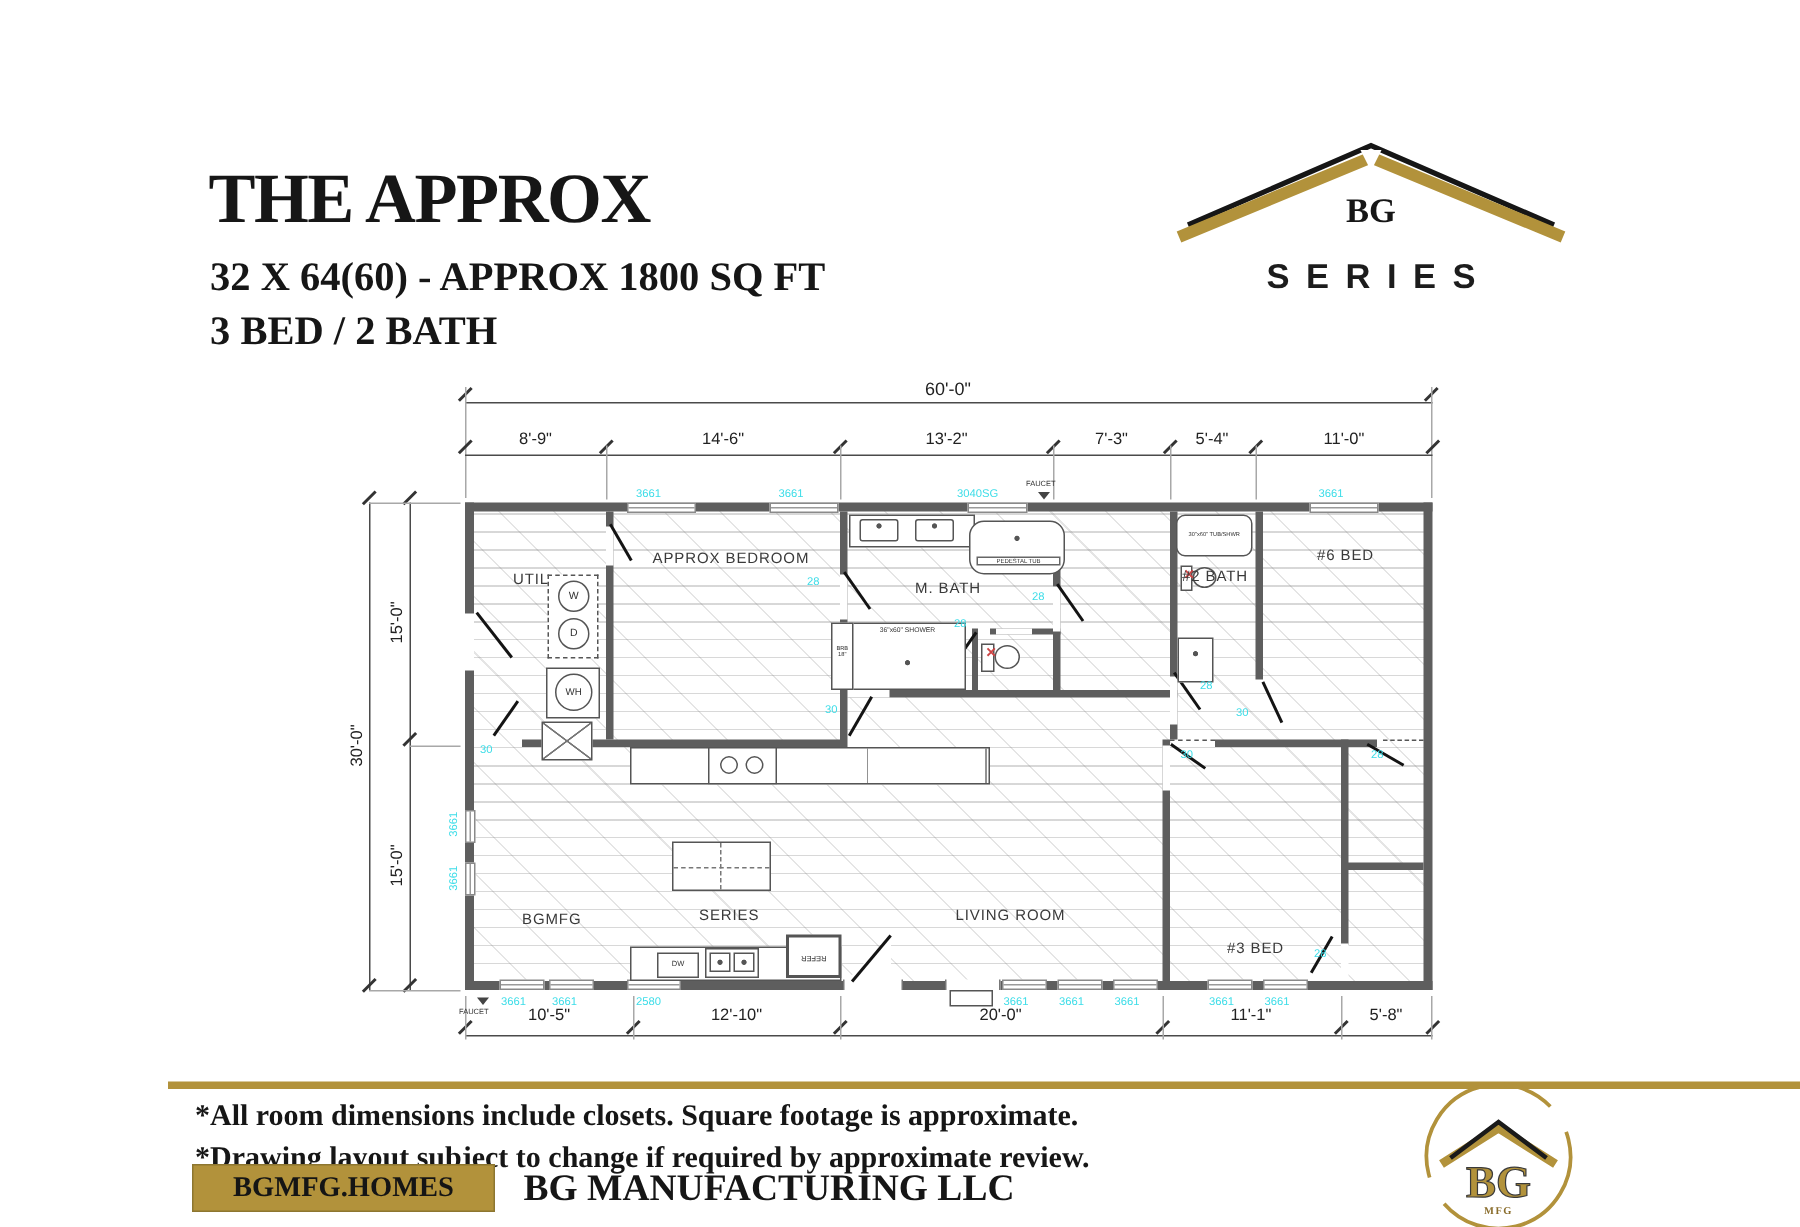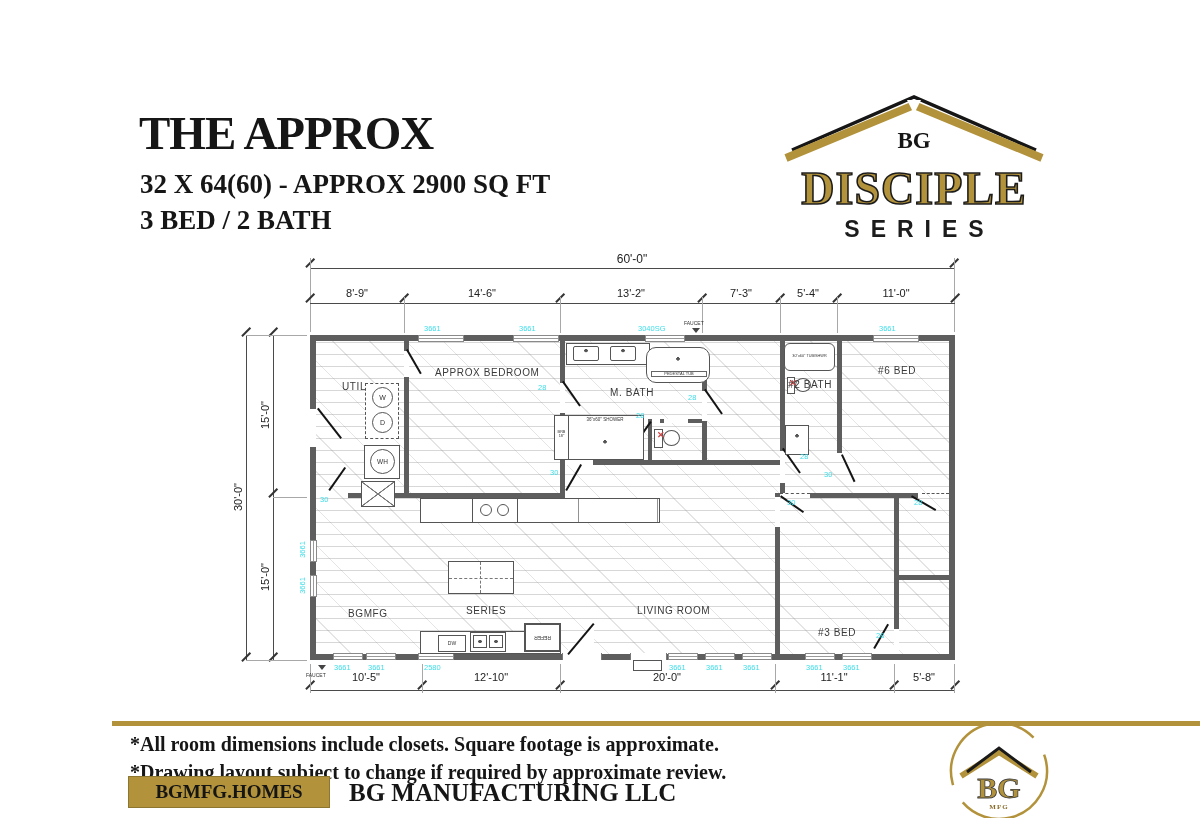--- a/index.html
+++ b/index.html
@@ -52,31 +52,30 @@
   
   .note{font:700 20px/1.2 "Liberation Serif",serif}
   .sitebox{position:absolute;background:#B2923B;border:1px solid #8d7630;box-sizing:border-box;
            text-align:center;font:700 19px/30px "Liberation Serif",serif;color:#151515}
   .company{font:700 25px/1 "Liberation Serif",serif}
 </style>
 </head>
 <body>
 
 <div class="abs title" style="left:139px;top:110px">THE APPROX</div>
-<div class="abs sub" style="left:140px;top:171px">32 X 64(60) - APPROX 2900 SQ FT</div>
+<div class="abs sub" style="left:140px;top:171px">32 X 64(60) - APPROX 1800 SQ FT</div>
 <div class="abs sub" style="left:140px;top:207px">3 BED / 2 BATH</div>
 
 <div class="abs" style="left:778px;top:92px;width:272px">
   <svg width="272" height="70" viewBox="0 0 272 70">
     <polyline points="14,58 136,5 258,58" fill="none" stroke="#161616" stroke-width="3.5"></polyline>
     <polyline points="8,66 136,13 264,66" fill="none" stroke="#B2923B" stroke-width="8"></polyline>
     <polygon points="129,8 143,8 136,22" fill="#ffffff"></polygon>
     <text x="136" y="56" text-anchor="middle" font-family="Liberation Serif,serif" font-weight="700" font-size="23" fill="#161616">BG</text>
   </svg>
-  <div class="disciple">DISCIPLE</div>
   <div class="serieswd" style="margin-top:6px">SERIES</div>
 </div>
 
 <div class="dline" style="left:310px;top:268px;width:645px;height:1px"></div>
 <div class="dlbl" style="left:632px;top:252px;font-size:12px">60'-0"</div>
 <div class="tick" style="left:304px;top:262px"></div>
 <div class="tick" style="left:948px;top:262px"></div>
 <div class="ext" style="left:310px;top:258px;width:1px;height:74px"></div>
 <div class="ext" style="left:954px;top:258px;width:1px;height:74px"></div>
 

